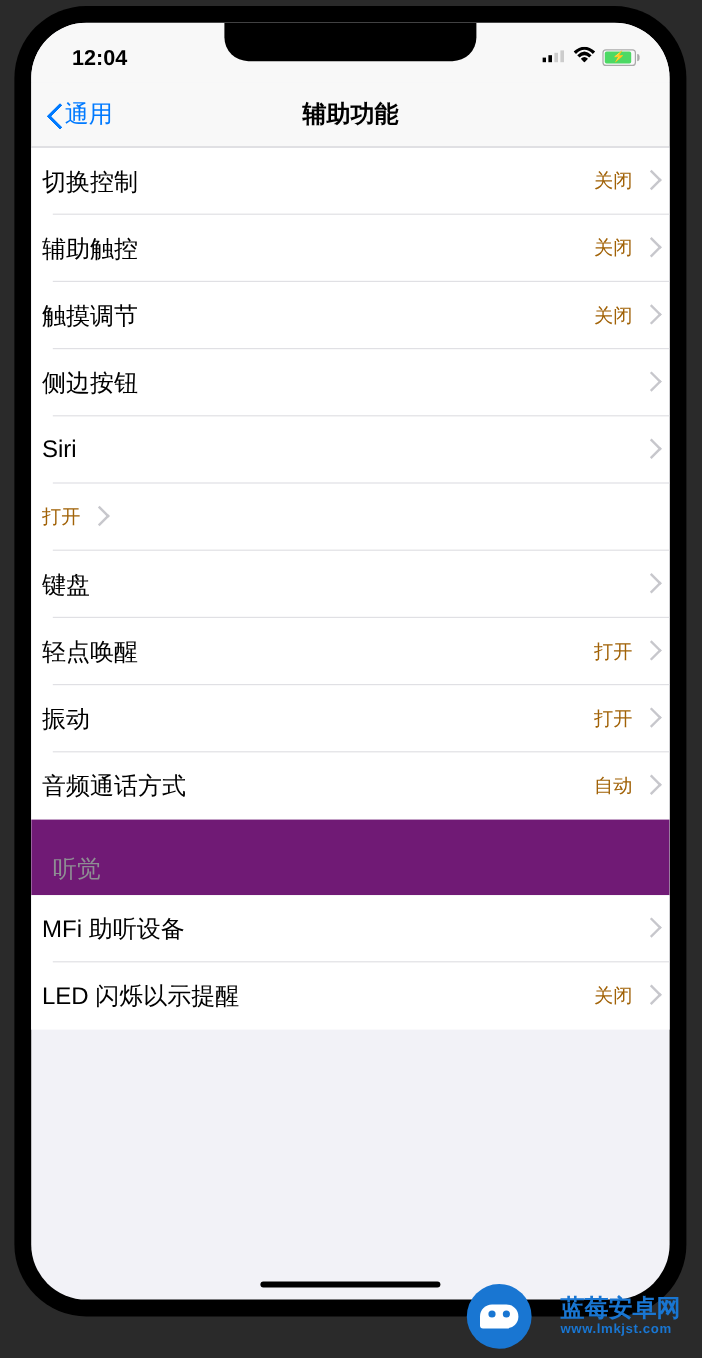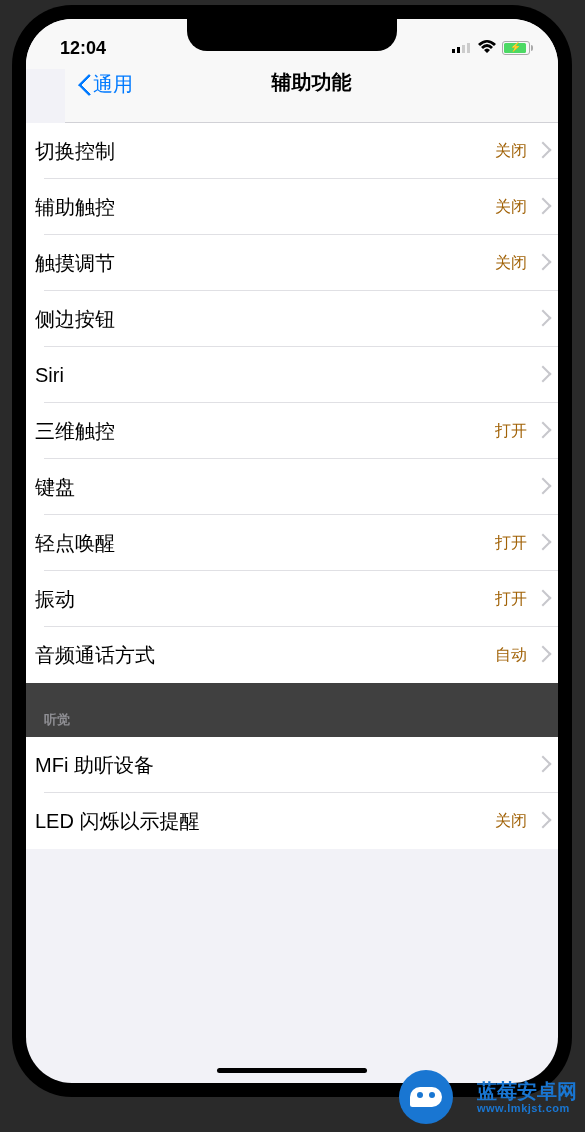--- a/index.html
+++ b/index.html
@@ -89,23 +89,22 @@
       transform: translate(-50%, -52%);
       color: #fff;
       font-size: 9px;
       line-height: 1;
     }
     .nav-bar {
       height: 54px;
       background: #f8f8f8;
       border-bottom: 1px solid #d1d1d6;
       display: flex;
-      align-items: flex-start;
-      position: relative;
-      margin-left: 39px;
+      align-items: center;
+      position: relative;
     }
     .back-button {
       display: flex;
       align-items: center;
       color: #007aff;
       font-size: 20px;
       padding-left: 10px;
       cursor: pointer;
     }
     .chevron-left {
@@ -190,37 +189,36 @@
     .toggle-knob {
       position: absolute;
       right: 2px; top: 2px;
       width: 30px; height: 30px;
       background: #fff;
       border-radius: 50%;
       box-shadow: 0 1px 3px rgba(0,0,0,0.2);
     }
     .section-header {
       padding: 28px 18px 8px 18px;
-      font-size: 13px;
+      font-size: 20px;
       color: #8e8e93;
-      background: #404040;
-      font-weight: bold;
+      background: #701a75;
     }
     .home-indicator {
       position: absolute;
       bottom: 10px;
       left: 50%;
       transform: translateX(-50%);
       width: 150px; height: 5px;
       background: #000;
       border-radius: 3px;
     }
     .watermark {
       position: absolute;
-      bottom: 8px; right: 8px;
+      bottom: 8px; right: 18px;
       display: flex;
       align-items: center;
       gap: 24px;
       z-index: 20;
     }
     .wm-logo {
       width: 54px; height: 54px;
       background: #1976d2;
       border-radius: 50%;
       display: flex;
@@ -309,21 +307,20 @@
         </div>
         <div class="row">
           <span class="row-label">侧边按钮</span>
           <span class="chevron-right"></span>
         </div>
         <div class="row">
           <span class="row-label">Siri</span>
           <span class="chevron-right"></span>
         </div>
         <div class="row">
-          <span class="row-label">三维触控</span>
           <span class="row-value">打开</span>
           <span class="chevron-right"></span>
         </div>
         <div class="row">
           <span class="row-label">键盘</span>
           <span class="chevron-right"></span>
         </div>
         <div class="row">
           <span class="row-label">轻点唤醒</span>
           <span class="row-value">打开</span>

